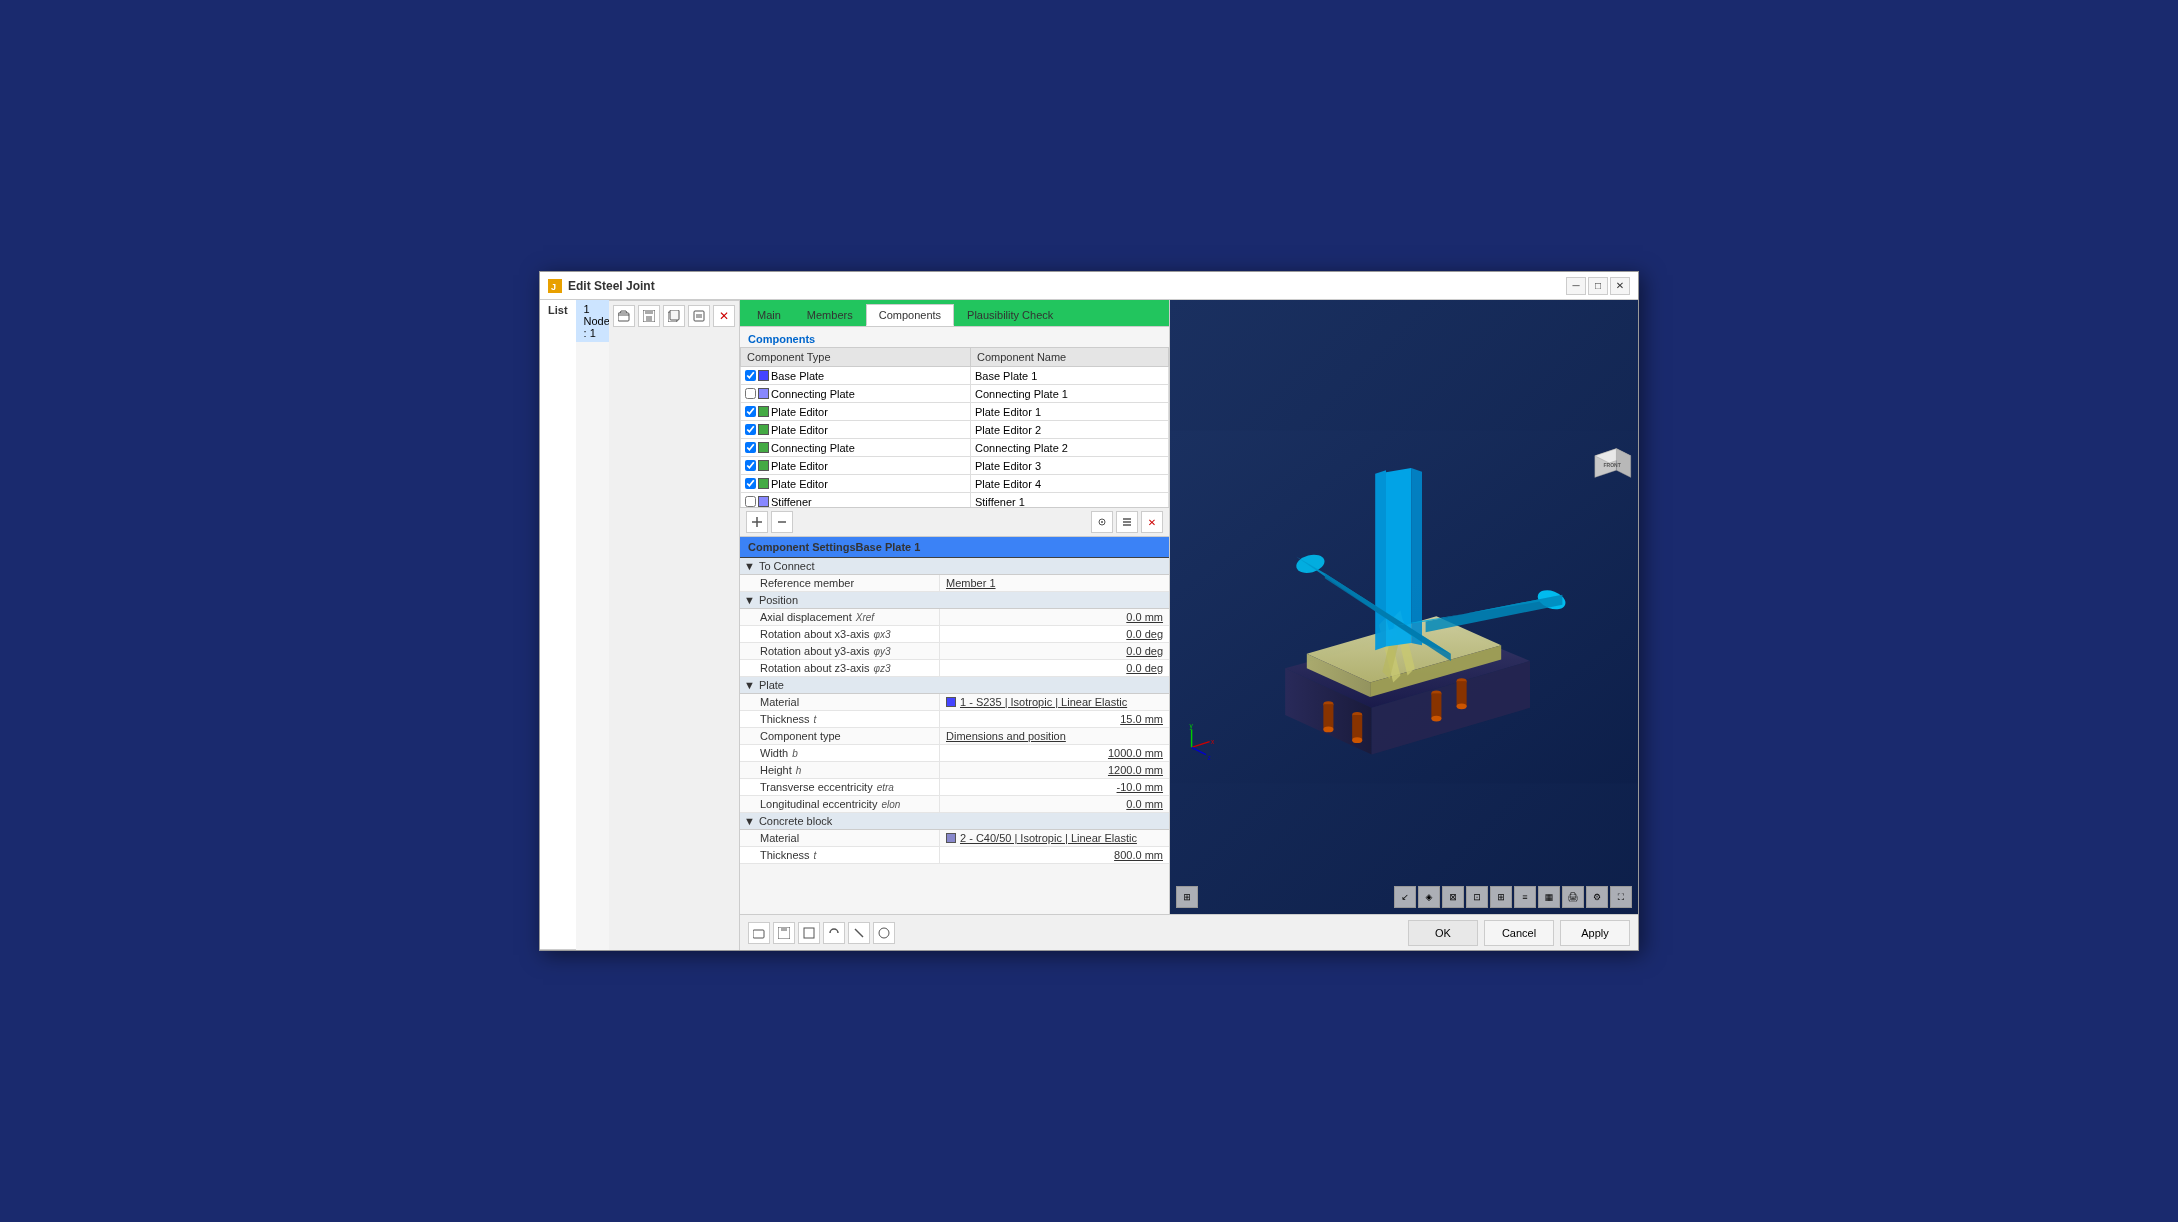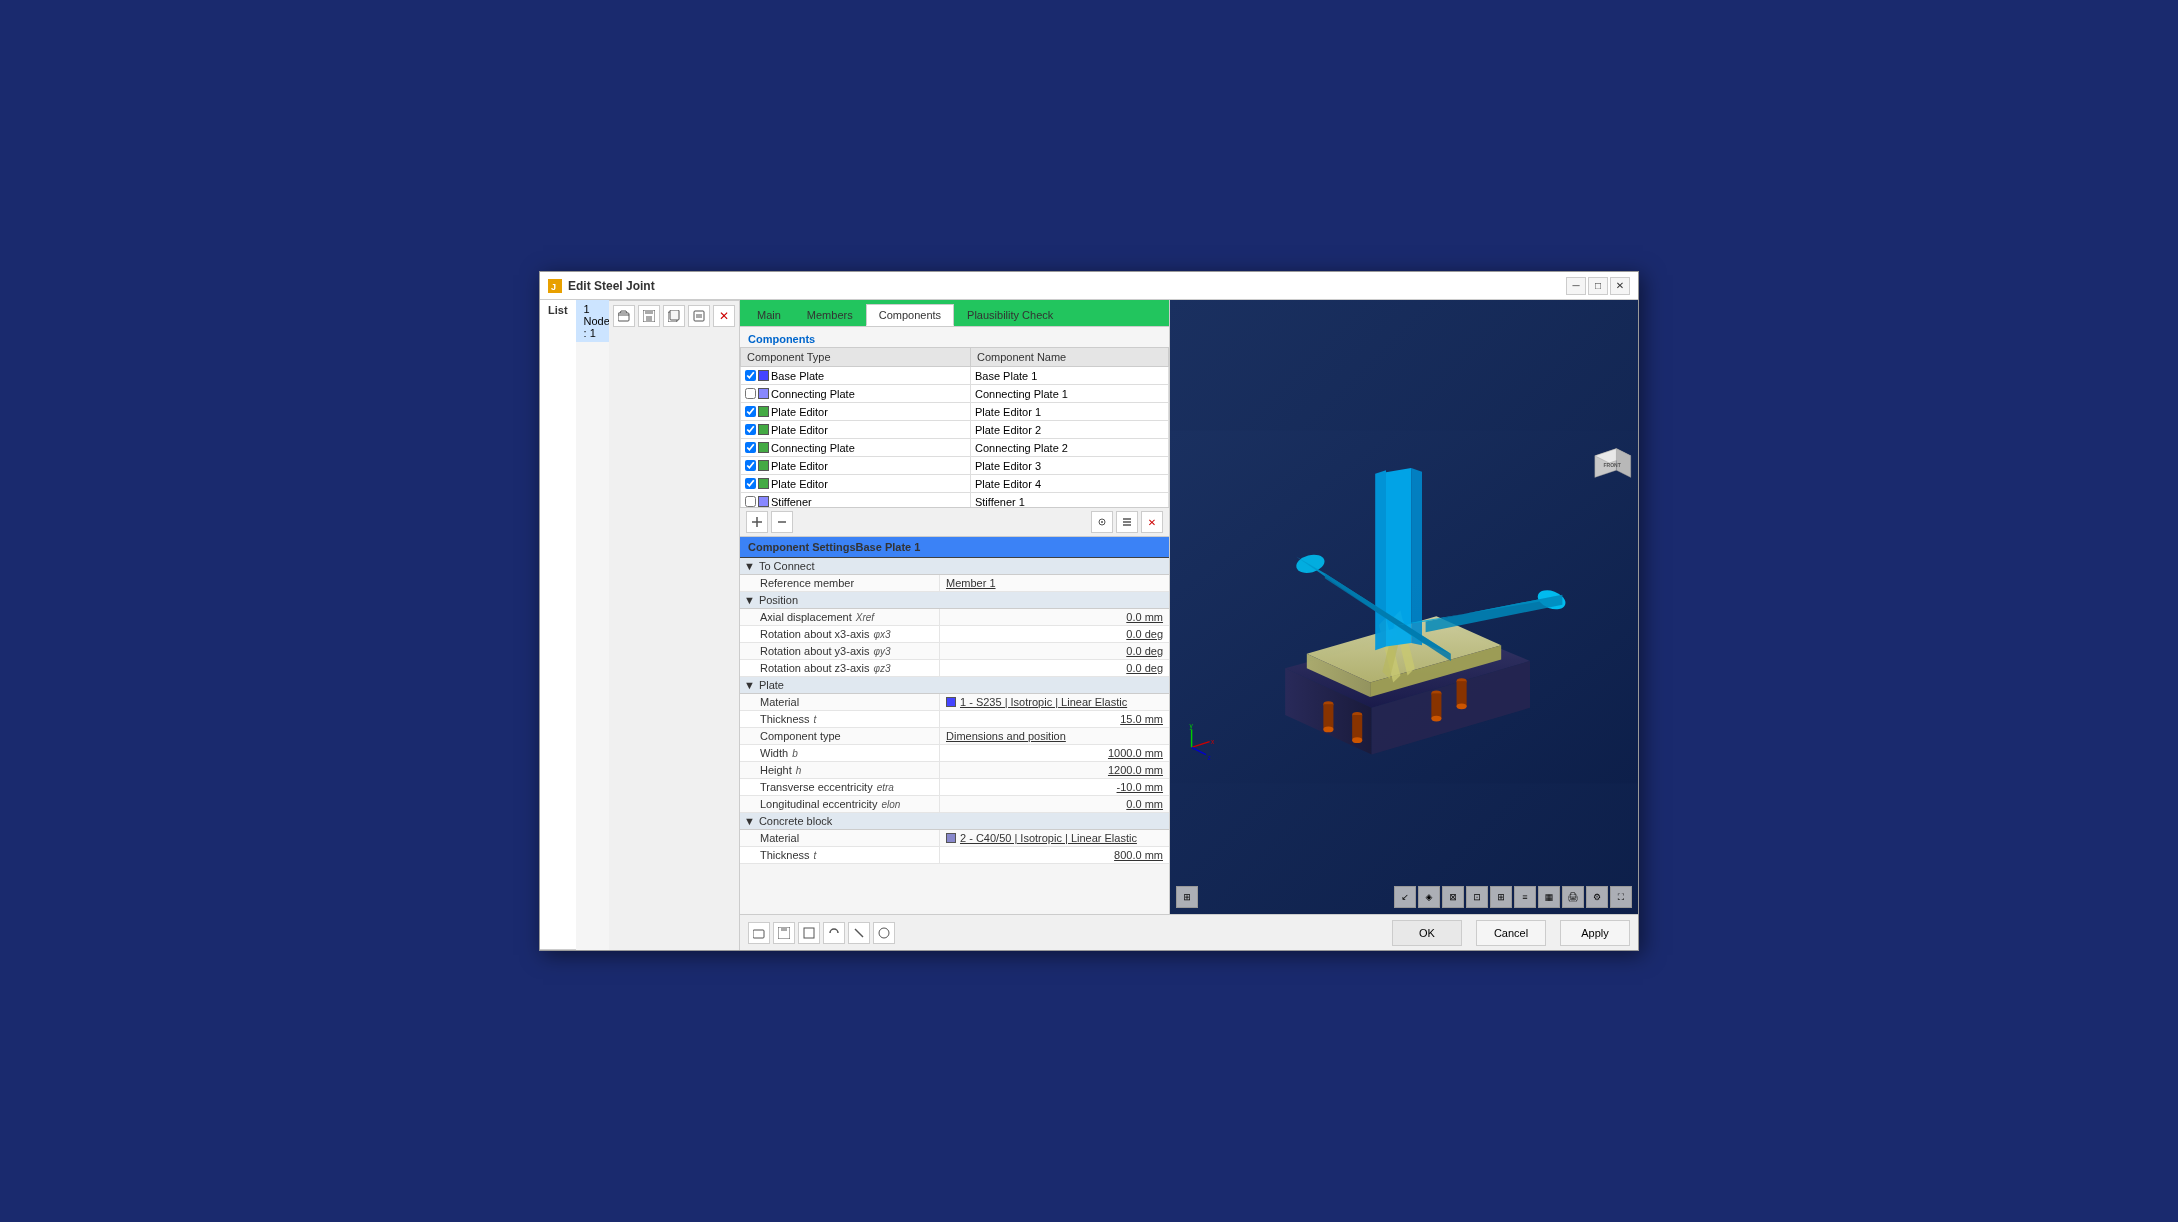--- a/index.html
+++ b/index.html
@@ -367,21 +367,21 @@
       align-items: center;
       justify-content: space-between;
       padding: 0 8px;
     }
     .bottom-toolbar {
       display: flex;
       gap: 3px;
     }
     .dialog-buttons {
       display: flex;
-      gap: 14px;
+      gap: 6px;
     }
     .dialog-btn {
       height: 26px;
       min-width: 70px;
       border: 1px solid #ccc;
       background: #f5f5f5;
       cursor: pointer;
       font-size: 11px;
       font-family: 'Segoe UI', Arial, sans-serif;
       padding: 0 16px;

